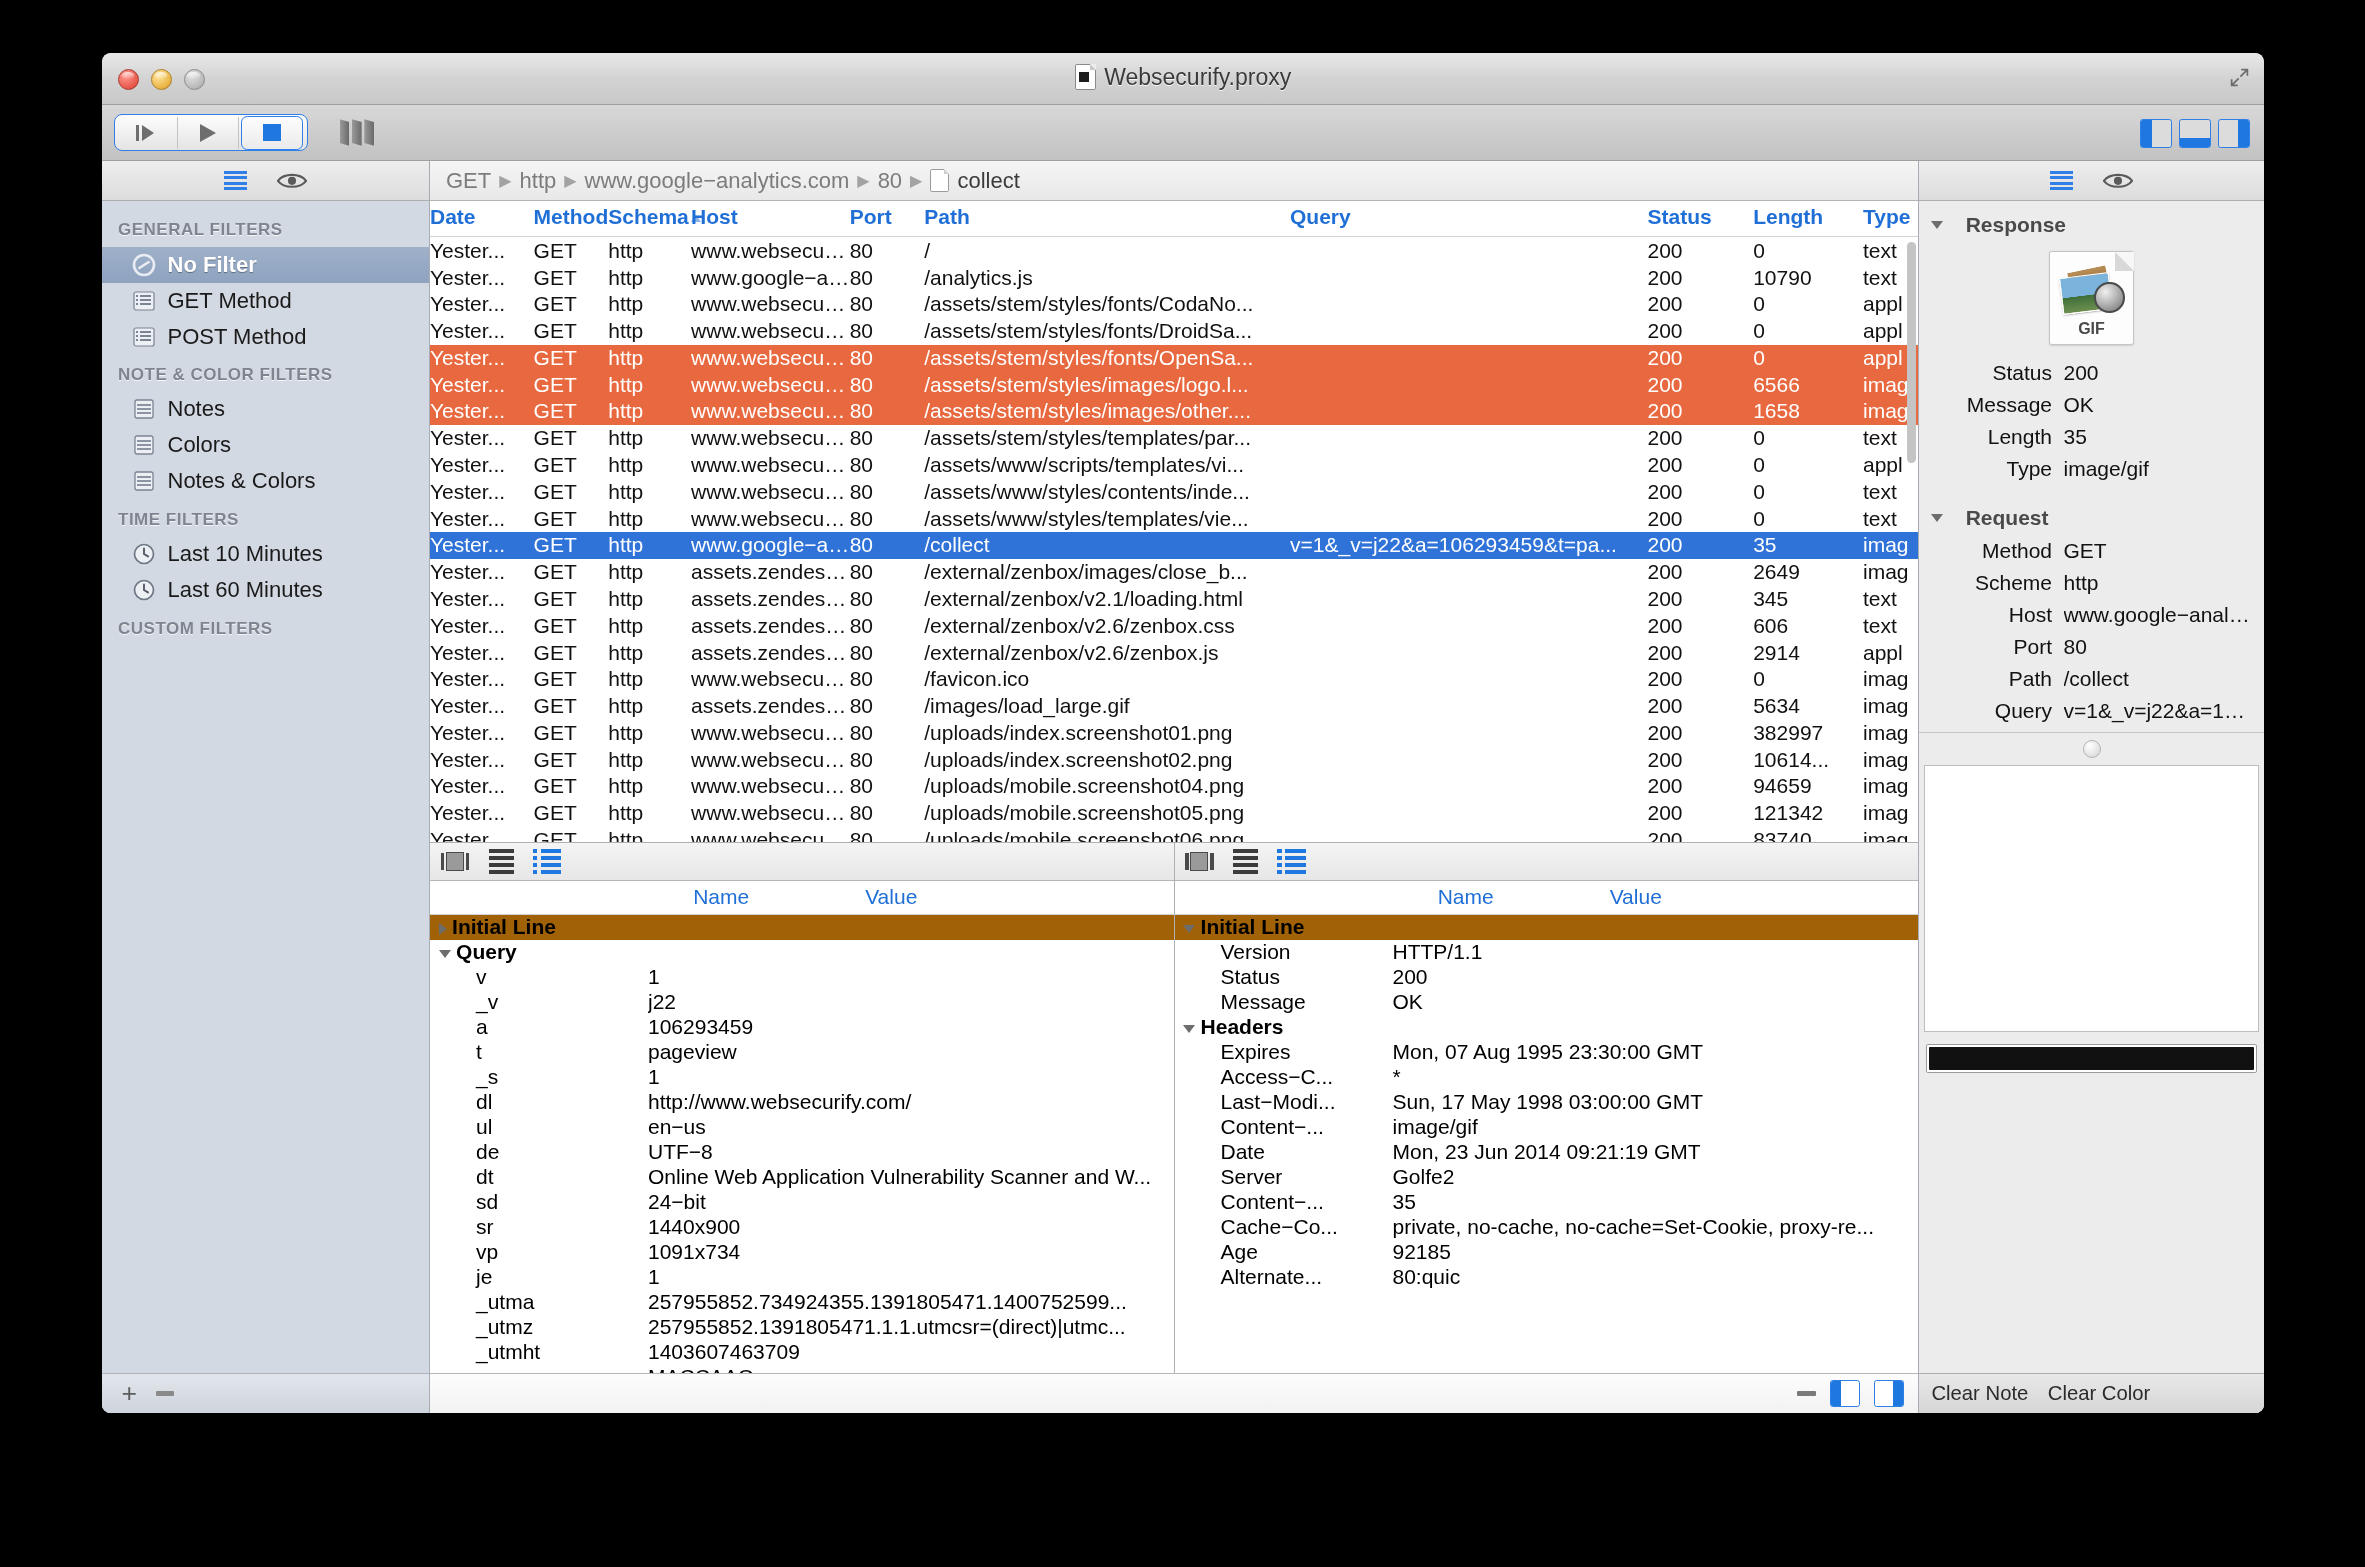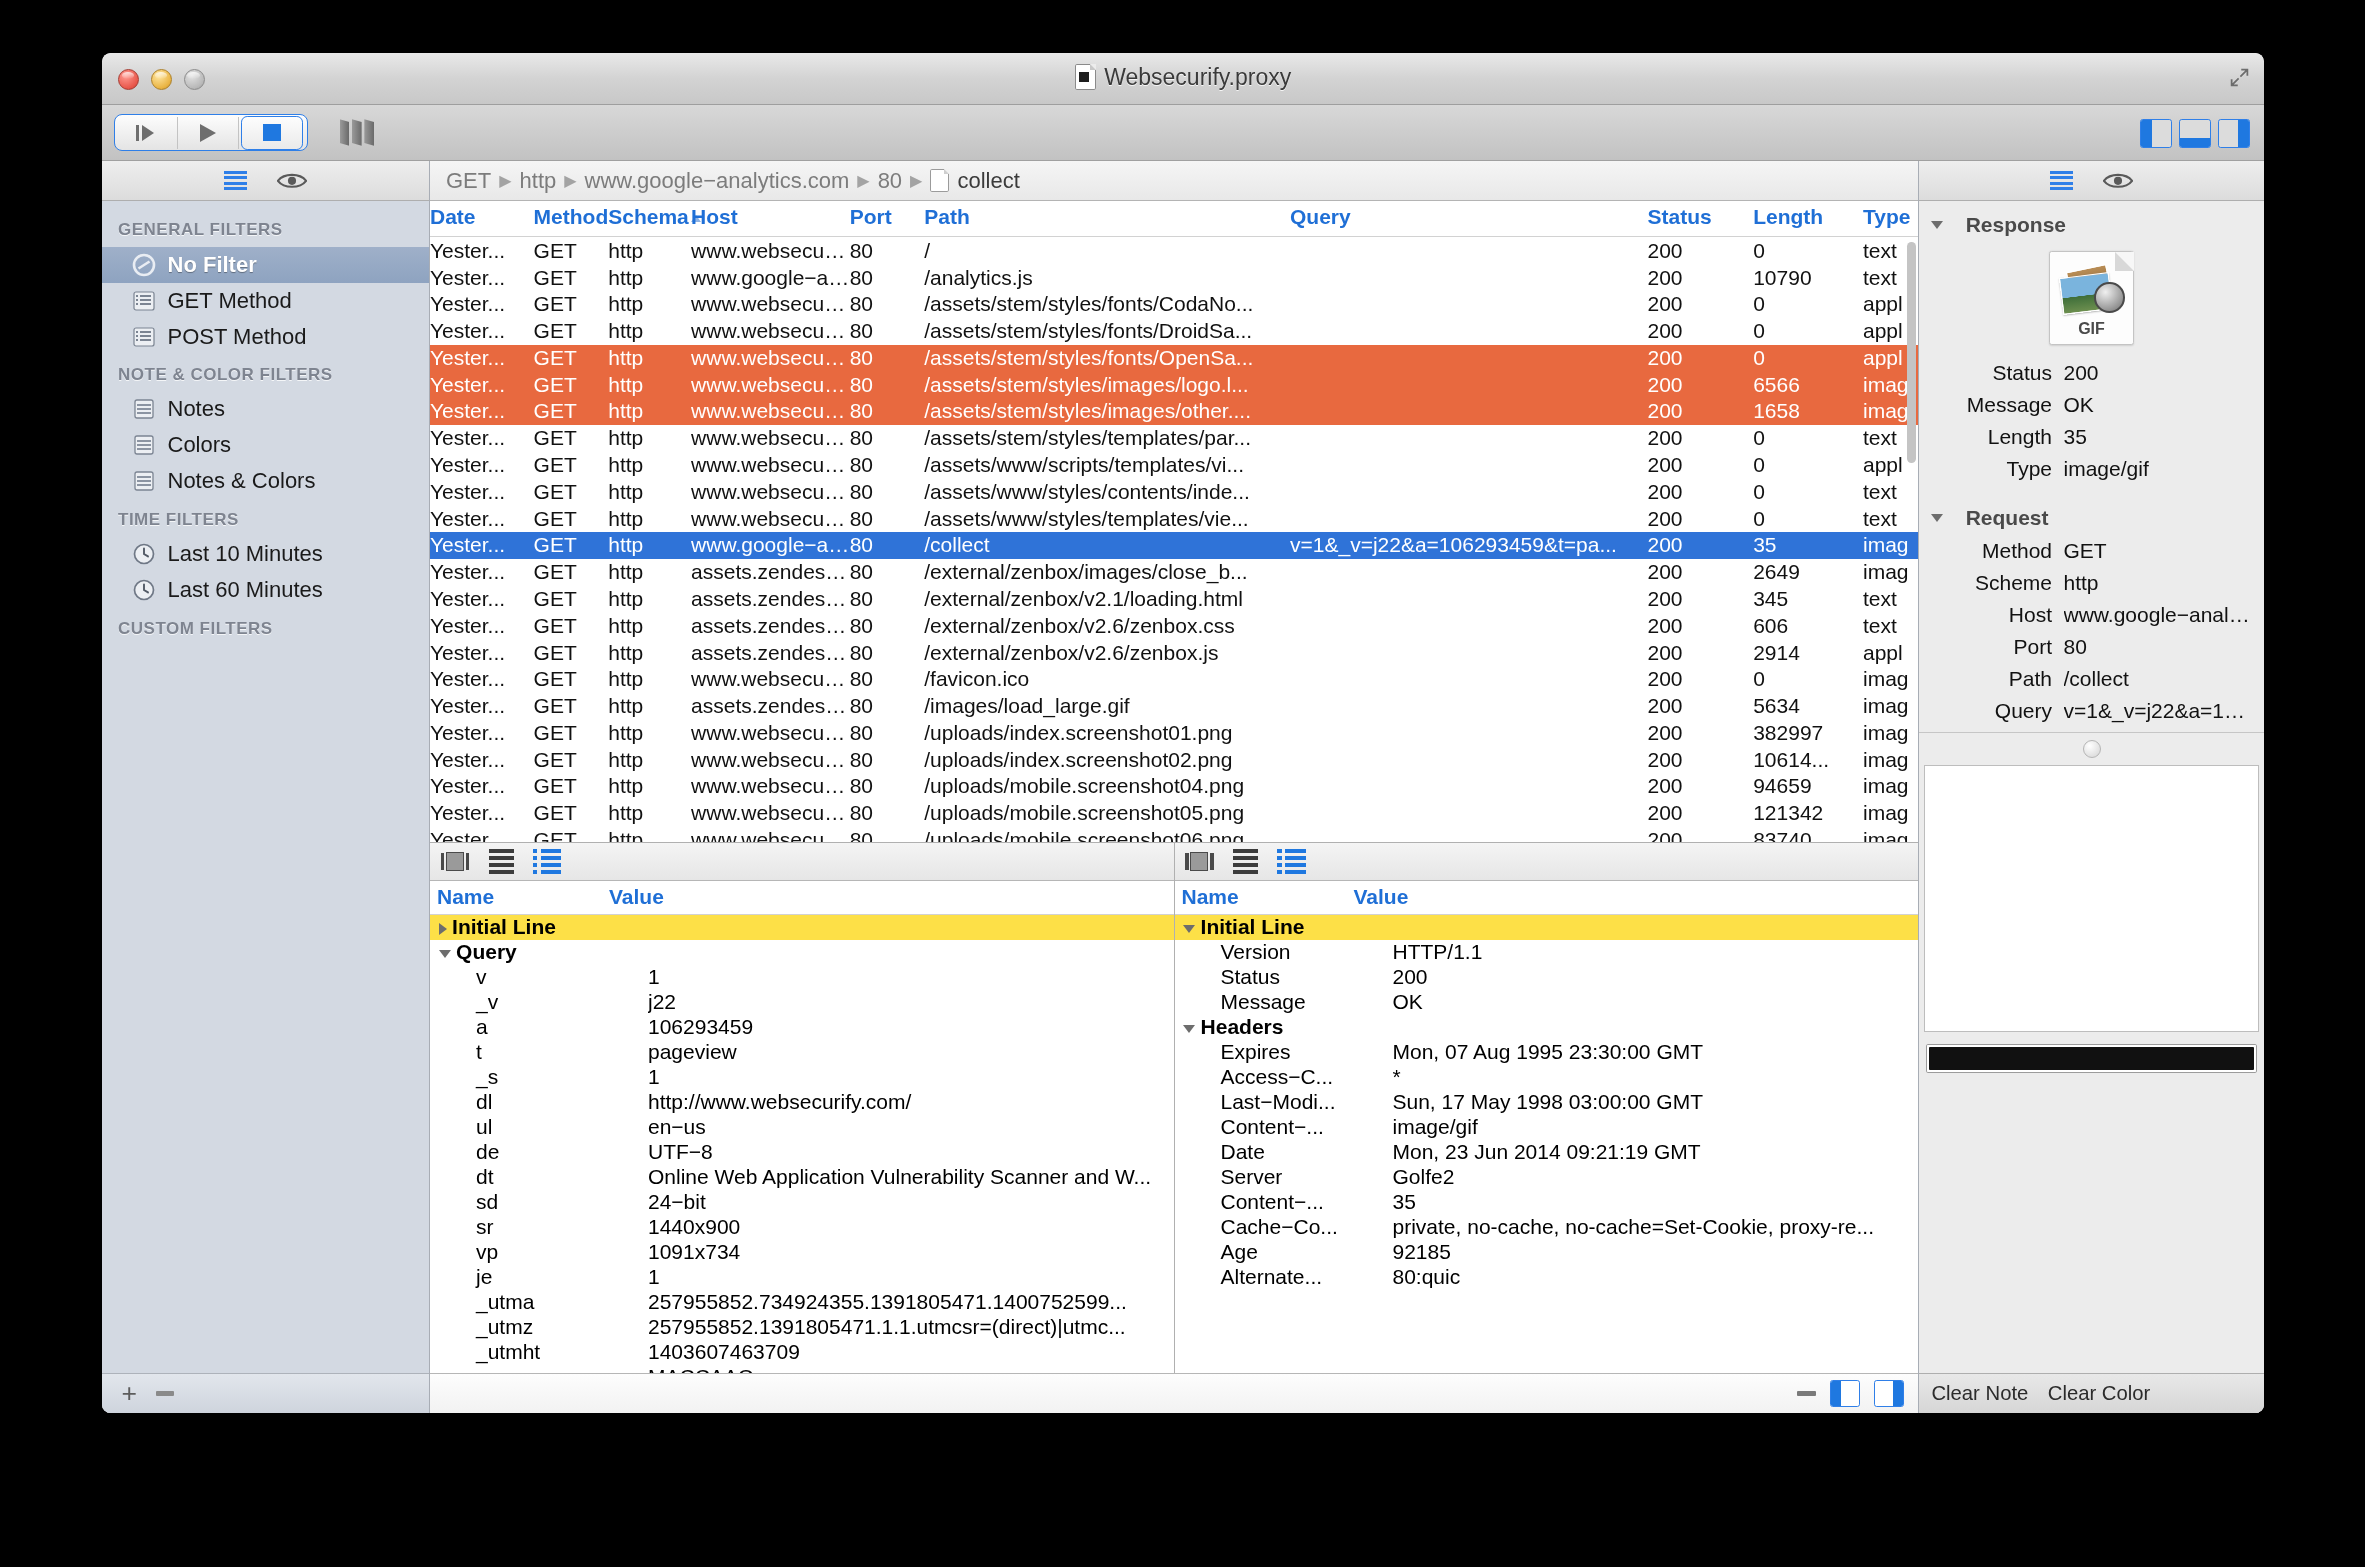--- a/index.html
+++ b/index.html
@@ -166,27 +166,27 @@
   .ic-colview{display:flex;gap:1.8px;align-items:center;}
   .ic-colview i{display:block;width:3.5px;height:17.7px;background:#4a4a4a;}
   .ic-colview b{display:block;width:16px;height:17.7px;background:#9a9a9a;border:0.9px solid #4a4a4a;}
   .ic-flat{display:flex;flex-direction:column;gap:3.5px;}
   .ic-flat i{display:block;width:25px;height:3.5px;background:#3c3c3c;}
   .ic-tree{display:flex;flex-direction:column;gap:3.5px;}
   .ic-tree span{display:flex;gap:3.5px;align-items:center;}
   .ic-tree em{display:block;width:4.4px;height:3.5px;background:#1f78e0;}
   .ic-tree i{display:block;width:20.3px;height:3.5px;background:#1f78e0;}
   .bp-head{
-    display:flex;font-size:21px;font-weight:bold;color:#1f6fd6;
-    padding:3.5px 0 5.3px 0;border-bottom:0.9px solid #d2d2d2;flex:0 0 auto;
+    display:flex;font-size:21px;font-weight:normal;color:#1f6fd6;
+    padding:3.5px 0 5.3px 0;border-bottom:0.9px solid #d2d2d2;flex:0 0 auto;justify-content:center;
   }
   .bp-head .c1{width:172px;padding-left:7px;}
   .bp-list{flex:1 1 auto;overflow:hidden;font-size:21px;min-height:0;}
   .bp-row{display:flex;height:25px;align-items:center;}
-  .bp-row.group{background:#fde047;font-weight:bold;}
+  .bp-row.group{background:#a16207;font-weight:bold;}
   .bp-row .n{width:172px;padding-left:8.8px;white-space:nowrap;overflow:hidden;text-overflow:ellipsis;}
   .bp-row .n.lvl1{padding-left:46px;}
   .bp-row .v{flex:1 1 auto;white-space:nowrap;overflow:hidden;text-overflow:ellipsis;padding-right:5.3px;}
   .tw{display:inline-block;width:0;height:0;border-style:solid;margin-right:5.3px;vertical-align:middle;}
   .tw-closed{border-width:6.2px 0 6.2px 8.8px;border-color:transparent transparent transparent #6d6d6d;}
   .tw-open{border-width:8.8px 6.2px 0 6.2px;border-color:#6d6d6d transparent transparent transparent;}
 
   
   .inspector{
     width:345px;flex:0 0 345px;background:#ececec;border-left:0.9px solid #a8adb5;

